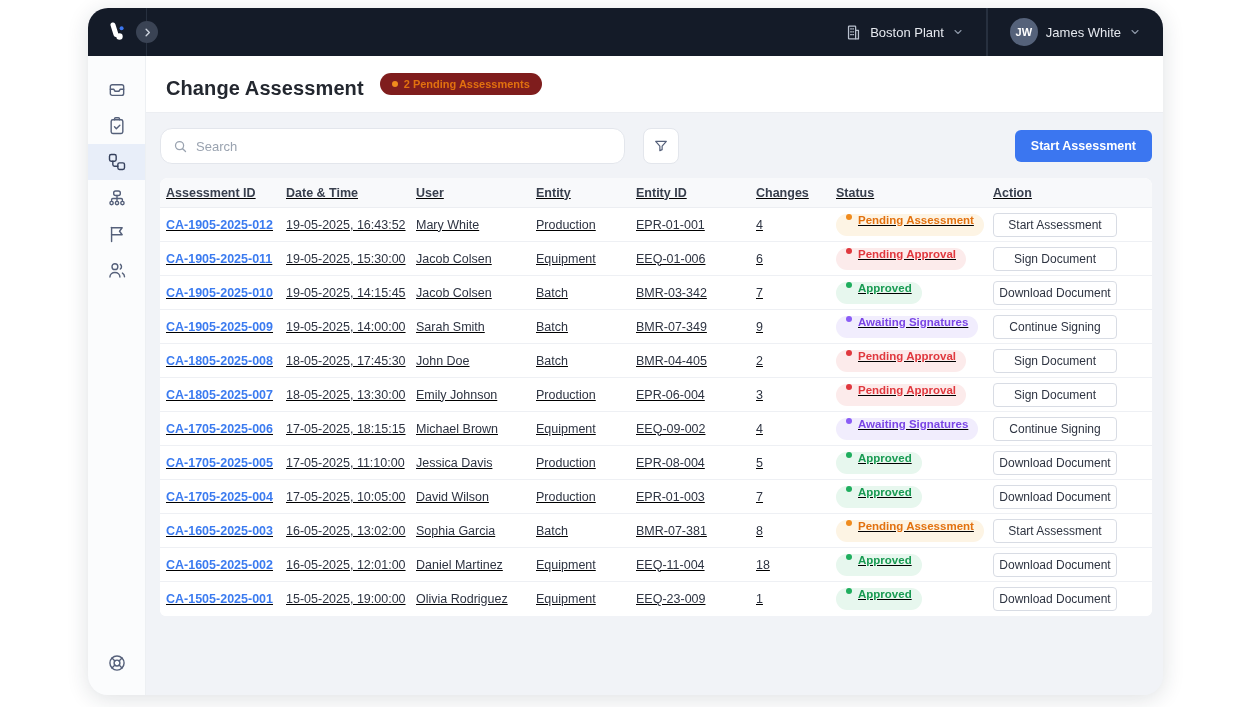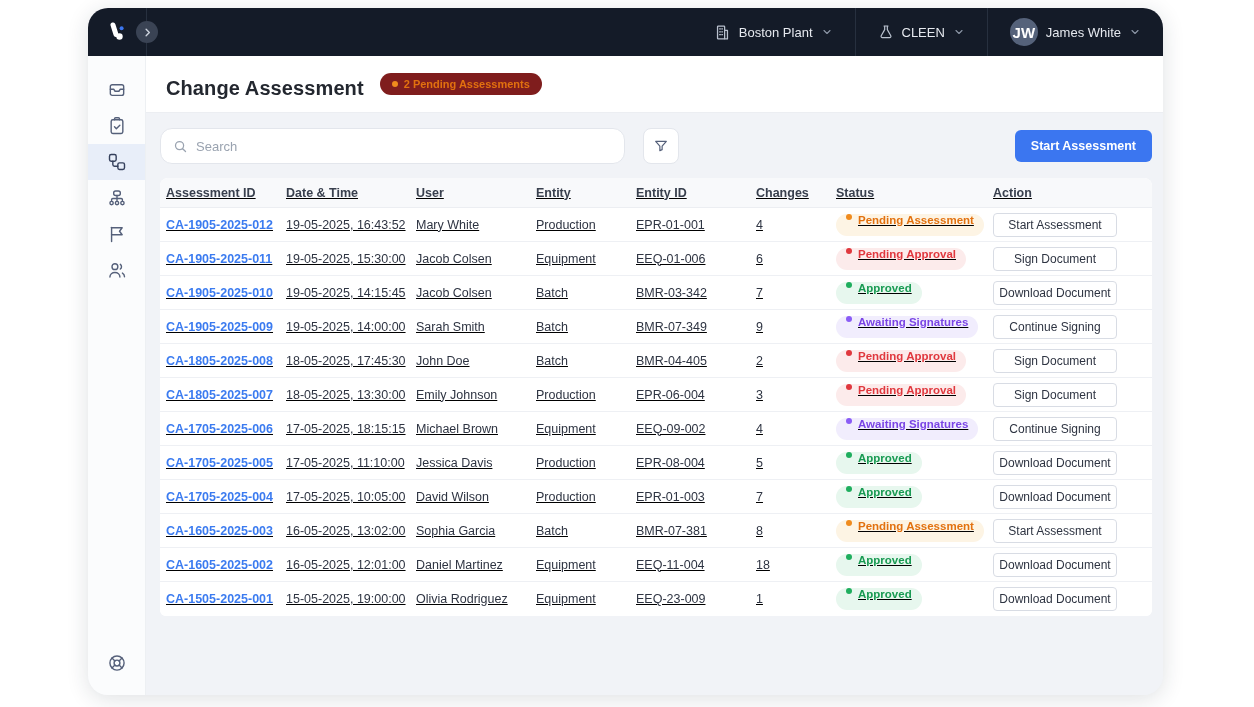--- a/index.html
+++ b/index.html
@@ -17,21 +17,21 @@
   .collapse-btn { position:absolute; left:48px; top:13px; width:22px; height:22px; border-radius:50%;
                   background:#3a4354; border:none; color:#cdd3dd; display:flex; align-items:center;
                   justify-content:center; cursor:pointer; z-index:2; }
   .topbar-right { margin-left:auto; display:flex; align-items:stretch; height:48px; }
   .tb-section { display:flex; align-items:center; gap:8px; padding:0 22px; color:#e6e9ef;
                 font-size:13px; cursor:pointer; }
   .tb-sep { width:1px; background:#27303f; margin:0; }
   .tb-icon { color:#b9c1ce; display:flex; }
   .chev { color:#8d97a7; display:flex; }
   .avatar { width:28px; height:28px; border-radius:50%; background:#55627a; color:#ffffff;
-            font-size:15px; font-weight:700; display:flex; align-items:center; justify-content:center; }
+            font-size:11px; font-weight:700; display:flex; align-items:center; justify-content:center; }
 
   
   .app-body { display:flex; height:639px; }
   .sidebar { width:58px; background:#fbfcfd; border-right:1px solid #edf0f3; display:flex;
              flex-direction:column; align-items:stretch; padding-top:16px; }
   .side-item { height:36px; display:flex; align-items:center; justify-content:center;
                color:#55607a; cursor:pointer; }
   .side-item.active { background:#e8eef9; color:#35405c; }
   .sidebar-bottom { margin-top:auto; margin-bottom:14px; }
 
@@ -111,33 +111,20 @@
           </svg>
         </span>
         <span>Boston Plant</span>
         <span class="chev">
           <svg width="12" height="12" viewBox="0 0 24 24">
               <path d="M6 9l6 6 6-6" stroke="currentColor" stroke-width="2.2" fill="none" stroke-linecap="round" stroke-linejoin="round"></path>
             </svg>
         </span>
       </div>
       <div class="tb-sep"></div>
-      <div class="tb-section">
-        <span class="tb-icon">
-          <svg width="16" height="16" viewBox="0 0 24 24" fill="none" stroke="currentColor" stroke-width="1.8" stroke-linecap="round" stroke-linejoin="round">
-            <path d="M9 3h6M10 3v5.5L4.8 17.6A2 2 0 0 0 6.6 20.5h10.8a2 2 0 0 0 1.8-2.9L14 8.5V3"></path>
-          </svg>
-        </span>
-        <span>CLEEN</span>
-        <span class="chev">
-          <svg width="12" height="12" viewBox="0 0 24 24">
-              <path d="M6 9l6 6 6-6" stroke="currentColor" stroke-width="2.2" fill="none" stroke-linecap="round" stroke-linejoin="round"></path>
-            </svg>
-        </span>
-      </div>
       <div class="tb-sep"></div>
       <div class="tb-section">
         <span class="avatar">JW</span>
         <span>James White</span>
         <span class="chev">
           <svg width="12" height="12" viewBox="0 0 24 24">
               <path d="M6 9l6 6 6-6" stroke="currentColor" stroke-width="2.2" fill="none" stroke-linecap="round" stroke-linejoin="round"></path>
             </svg>
         </span>
       </div>

